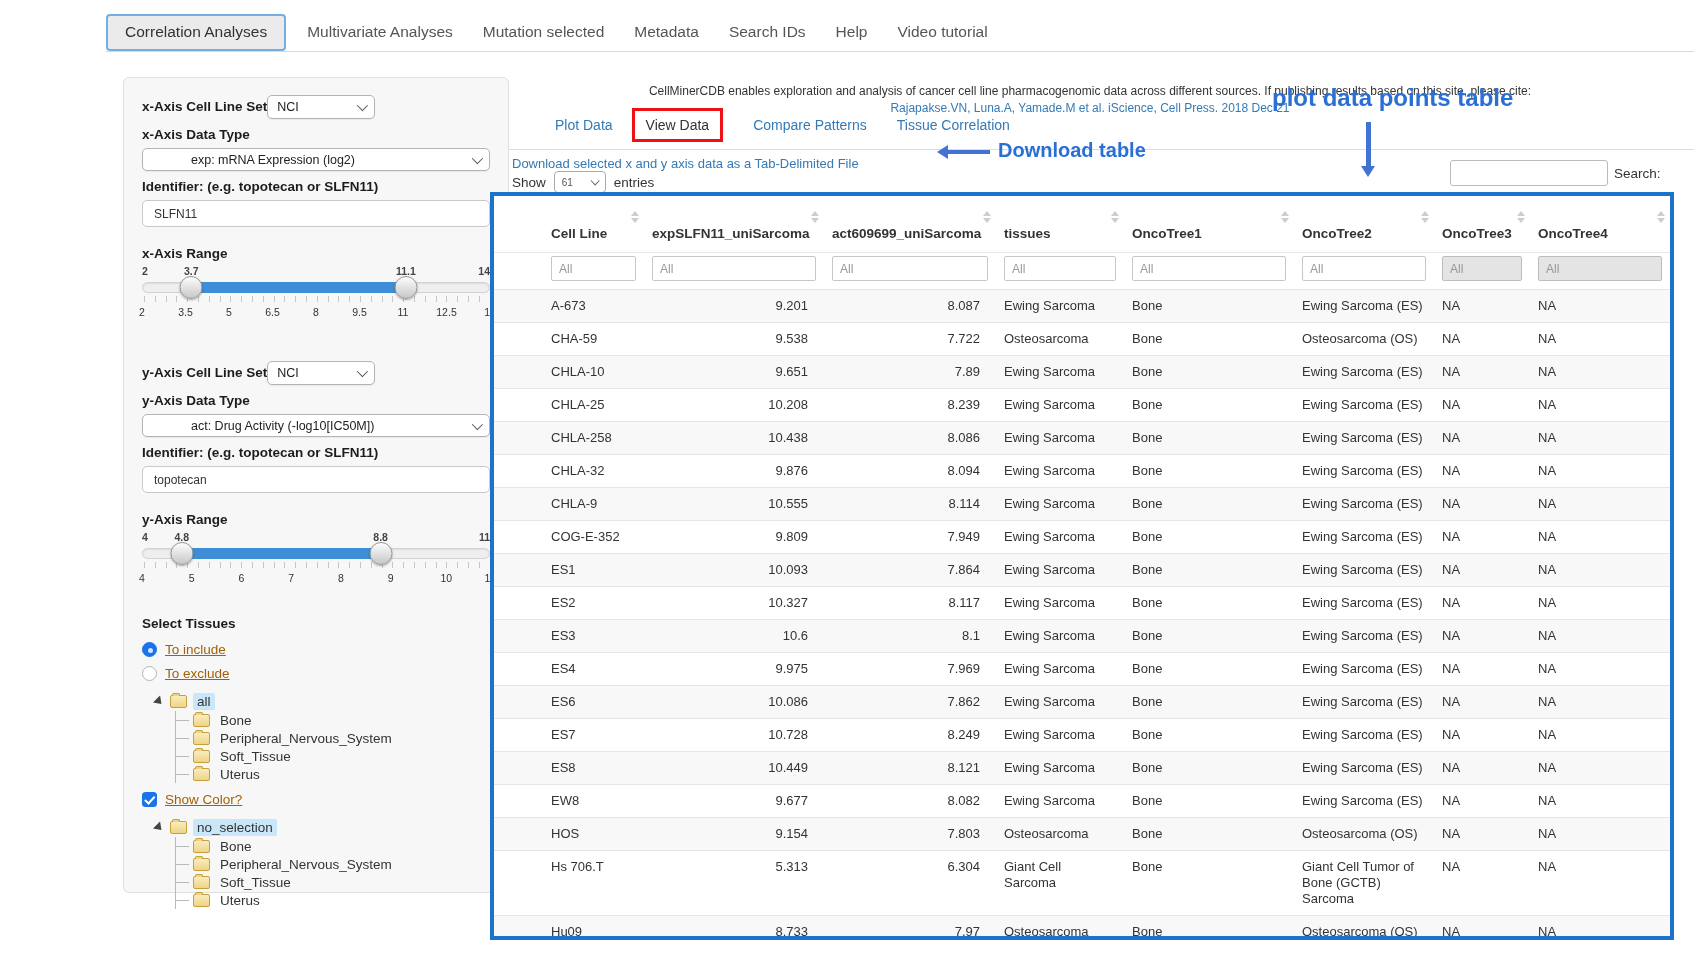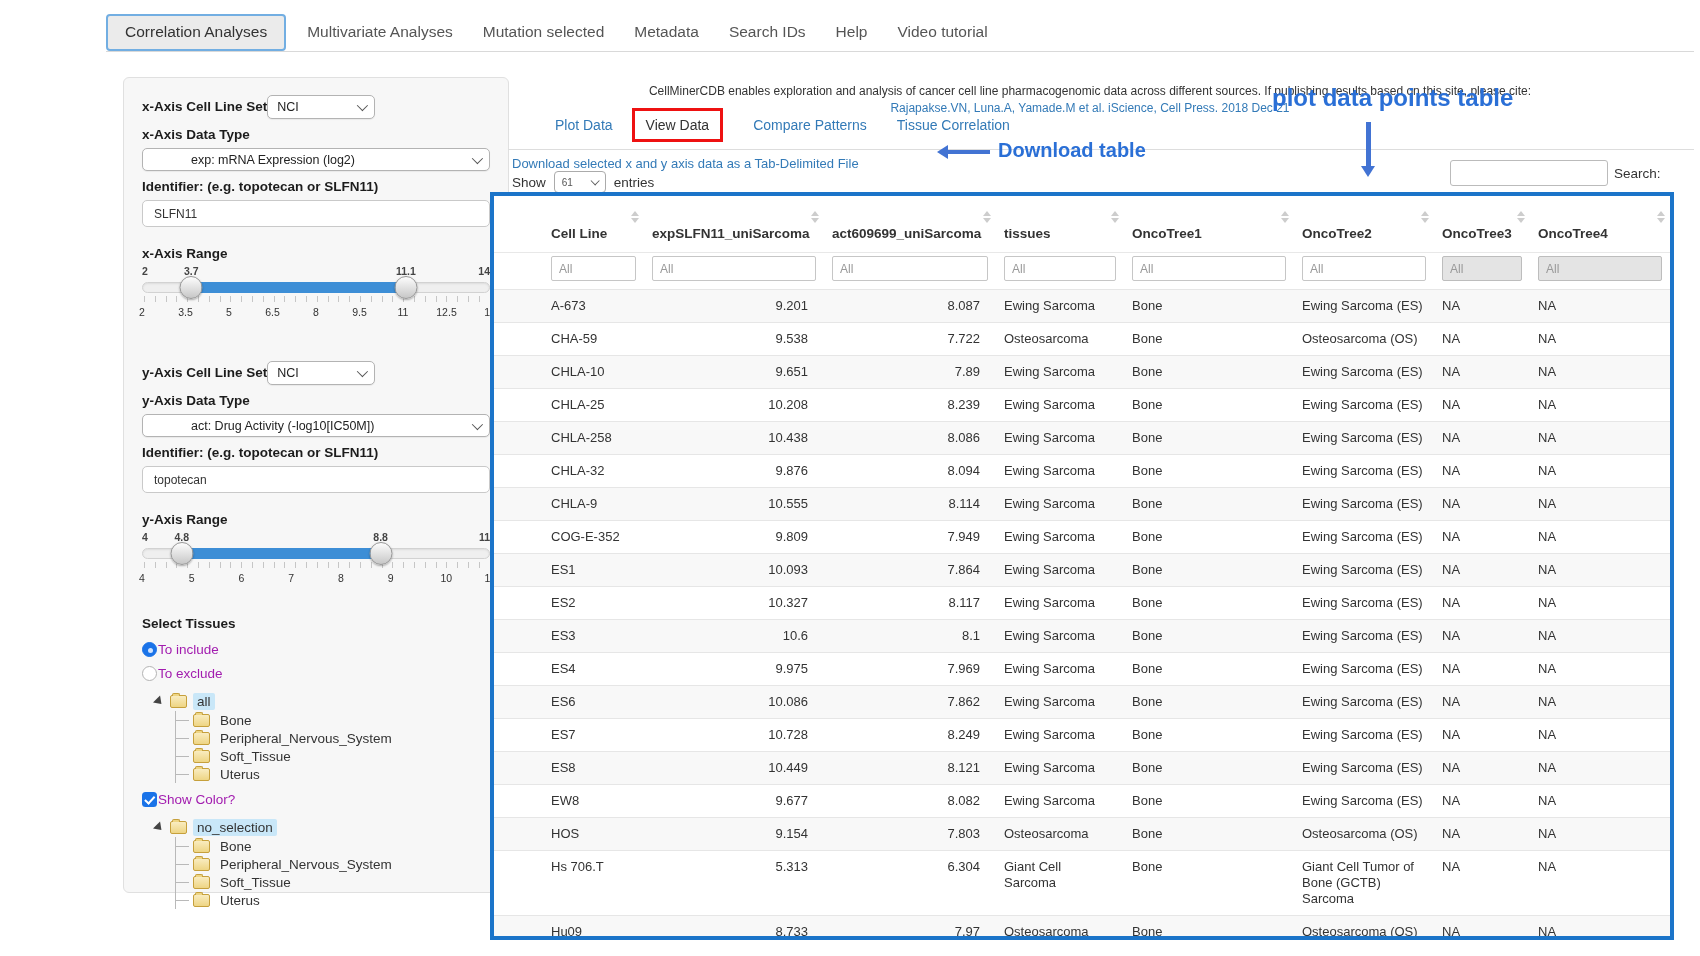--- a/index.html
+++ b/index.html
@@ -34,21 +34,21 @@
               border-radius:6px; box-shadow:inset 0 1px 2px rgba(0,0,0,.08); cursor:pointer; }
   .sl-fill { position:absolute; top:17px; height:11px; background:#3d8ed6; }
   .sl-handle { position:absolute; top:11px; width:21px; height:21px; border-radius:50%;
                background:linear-gradient(#fdfdfd,#c7c7c7); border:1px solid #979797;
                box-shadow:0 1px 2px rgba(0,0,0,.3); transform:translateX(-50%); cursor:grab; }
   .sl-ticks { position:absolute; top:31px; left:2px; right:2px; height:6px;
               background:repeating-linear-gradient(90deg,#c6c6c6 0 1px,transparent 1px 10.8px); }
   .sl-ticklab { position:absolute; top:41px; transform:translateX(-50%); font-size:10.5px; color:#333; }
 
   
-  .choice-row { display:flex; align-items:center; gap:1px; margin-top:9px; font-size:13.5px; color:#a21caf; cursor:pointer; }
+  .choice-row { display:flex; align-items:center; gap:8px; margin-top:9px; font-size:13.5px; color:#a16207; cursor:pointer;text-decoration:underline; }
   .radio { width:15px; height:15px; border-radius:50%; background:#fff; border:1px solid #b3b3b3; box-sizing:border-box; flex:none; }
   .radio.on { background:#1a73e8; border-color:#1a73e8; position:relative; }
   .radio.on:after { content:''; position:absolute; left:5px; top:5px; width:5px; height:5px; border-radius:50%; background:#cfe3ff; }
   .checkbox { width:15px; height:15px; border-radius:3.5px; background:#1a73e8; position:relative; flex:none; }
   .checkbox:after { content:''; position:absolute; left:5px; top:2px; width:3.5px; height:7.5px;
                     border:solid #fff; border-width:0 2px 2px 0; transform:rotate(42deg); }
 
   
   .tree { margin:10px 0 0 12px; }
   .tree-root { display:flex; align-items:center; gap:6px; position:relative; padding-left:16px; height:20px; }

